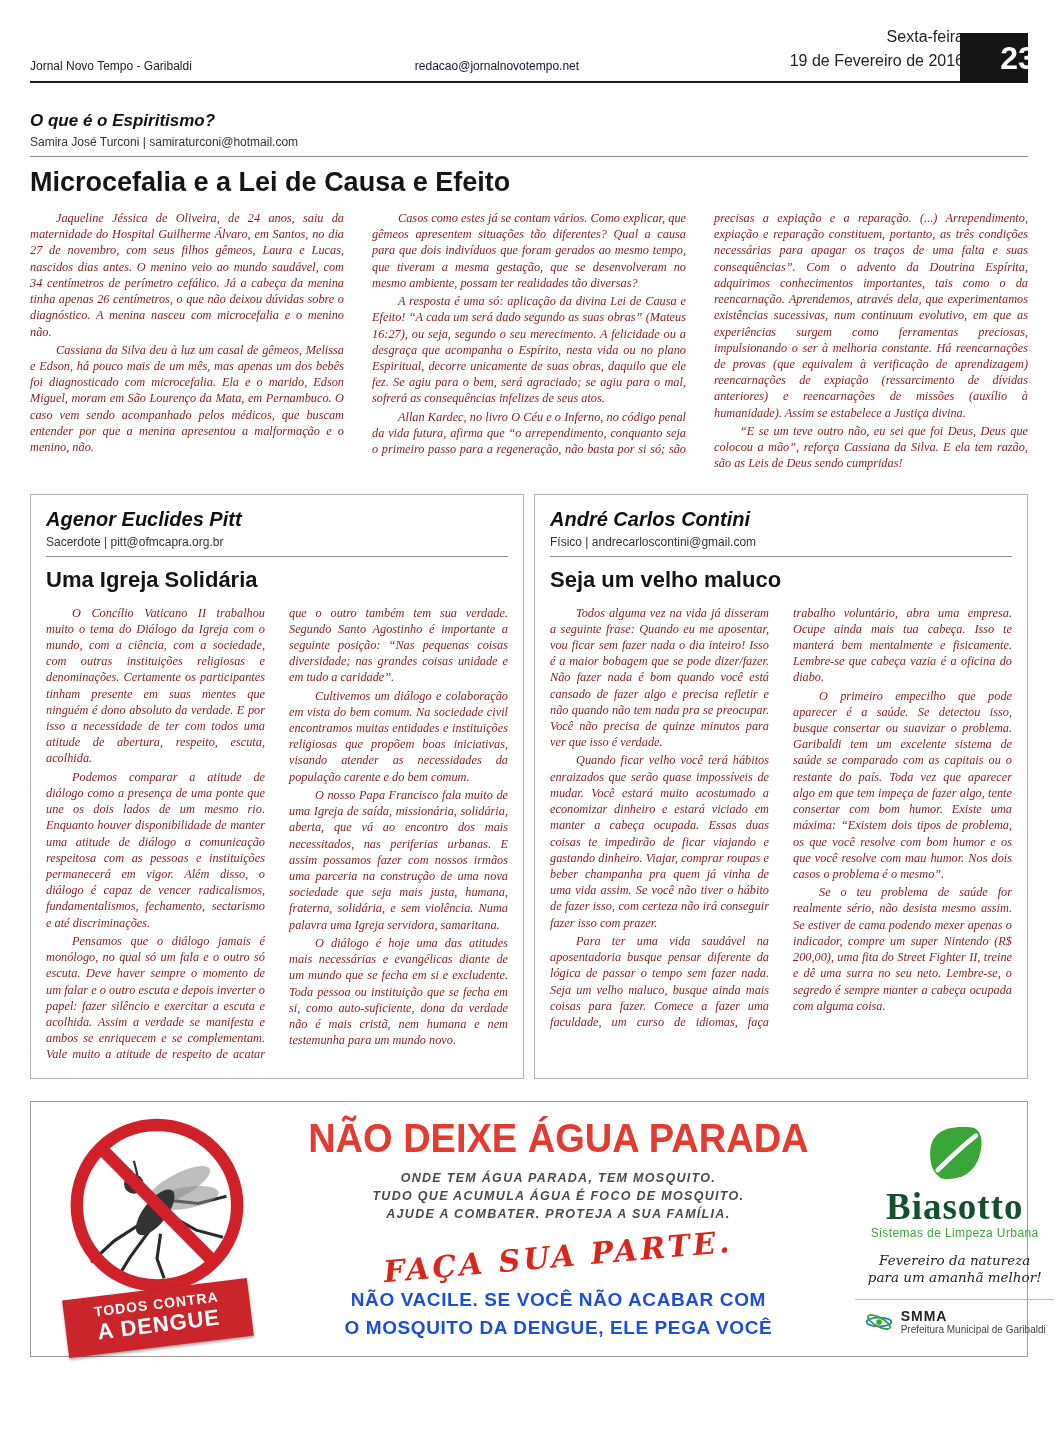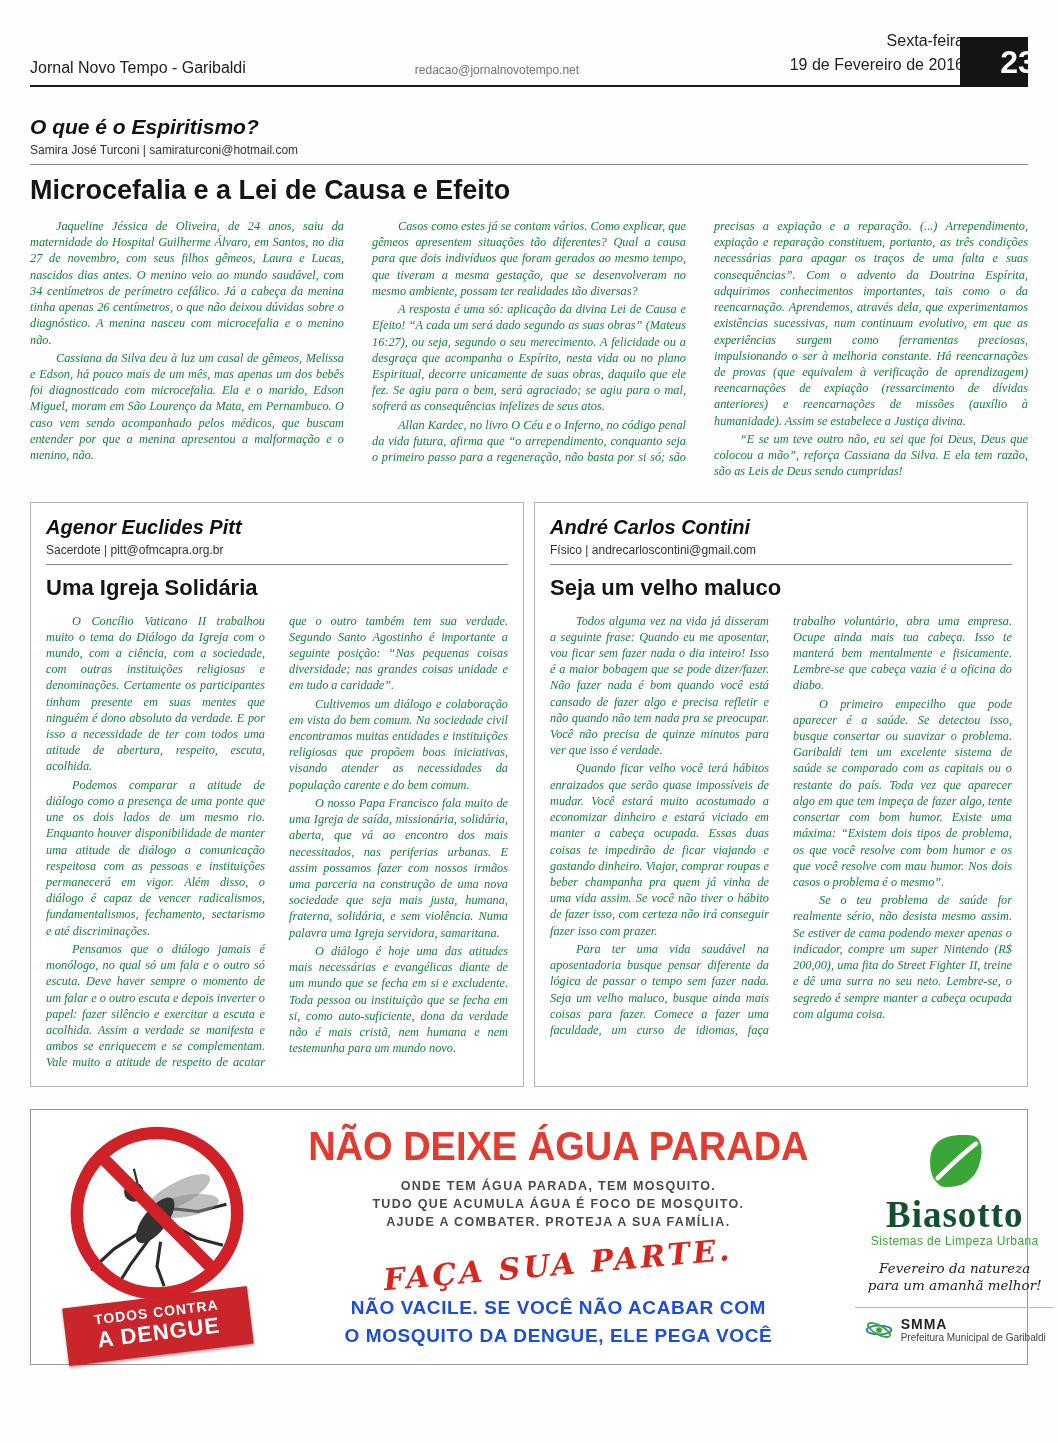--- a/index.html
+++ b/index.html
@@ -18,43 +18,43 @@
   
   .header {
     position: relative;
     display: flex;
     align-items: flex-end;
     border-bottom: 2px solid #1a1a1a;
     padding-bottom: 8px;
     padding-right: 64px;
     min-height: 46px;
   }
-  .header .masthead { flex: 1; font-size: 16px; color: #222; margin-top: 39px; }
-  .header .header-email { flex: 1; text-align: center; font-size: 12px; color: #737373; }
+  .header .masthead { flex: 1; font-size: 12px; color: #222; margin-top: 39px; }
+  .header .header-email { flex: 1; text-align: center; font-size: 12px; color: #0f172a; }
   .header .header-date { flex: 1; text-align: right; font-size: 16px; color: #222; line-height: 1.5; }
   .page-number {
     position: absolute; right: 0; bottom: -2px;
     width: 68px; height: 50px;
     background: #151515; color: #fff;
     display: flex; align-items: center; justify-content: center;
     font-size: 32px; font-weight: bold; padding-left: 48px;
   }
 
   
-  .kicker { font-size: 21px; font-weight: bold; font-style: italic; color: #111; }
+  .kicker { font-size: 17px; font-weight: bold; font-style: italic; color: #111; }
   .byline { font-size: 12px; color: #333; margin-top: 4px; }
   .rule { border: none; border-top: 1px solid #8a8a8a; margin: 7px 0 10px; height: 0; }
   .headline { font-size: 27px; font-weight: bold; color: #151515; margin: 4px 0 12px; }
   .box-headline { font-size: 22px; font-weight: bold; color: #151515; margin: 10px 0 12px; }
   .body-text p {
     font-family: "Liberation Serif", serif;
     font-style: italic;
     font-size: 12.3px;
     line-height: 1.32;
-    color: #15803d;
+    color: #7f1d1d;
     text-align: justify;
     text-indent: 26px;
     margin-bottom: 2px;
   }
   .cols3 { columns: 3; column-gap: 28px; }
   .cols2 { columns: 2; column-gap: 24px; }
 
   .art1 { margin-top: 28px; }
 
   
@@ -84,21 +84,21 @@
   }
   .dengue-badge .l1 { font-size: 14px; font-weight: bold; letter-spacing: 1px; }
   .dengue-badge .l2 { font-size: 22px; font-weight: bold; letter-spacing: 1px; }
 
   .ad-center { flex: 1 1 auto; text-align: center; padding: 0 4px; }
   .ad-headline {
     color: #e23b30; font-weight: bold; font-size: 40px;
     letter-spacing: 0px; transform: scaleX(0.95); transform-origin: center;
     margin-bottom: 10px; white-space: nowrap;
   }
-  .ad-line { font-size: 12.5px; color: #4a4a4a; letter-spacing: 1.3px; margin: 4px 0; font-weight: bold; }
+  .ad-line { font-size: 12.5px; color: #4a4a4a; letter-spacing: 1.3px; margin: 4px 0; font-weight: bold; font-style: italic; }
   .ad-cta {
     display: inline-block;
     font-family: "DejaVu Serif", serif;
     font-style: italic; font-weight: bold;
     color: #d9261c; font-size: 30px; letter-spacing: 3px;
     transform: rotate(-5deg);
     margin: 14px 0 12px;
   }
   .ad-warning { font-size: 19px; font-weight: bold; color: #1d4ed8; letter-spacing: 0.6px; line-height: 1.45; }
 

